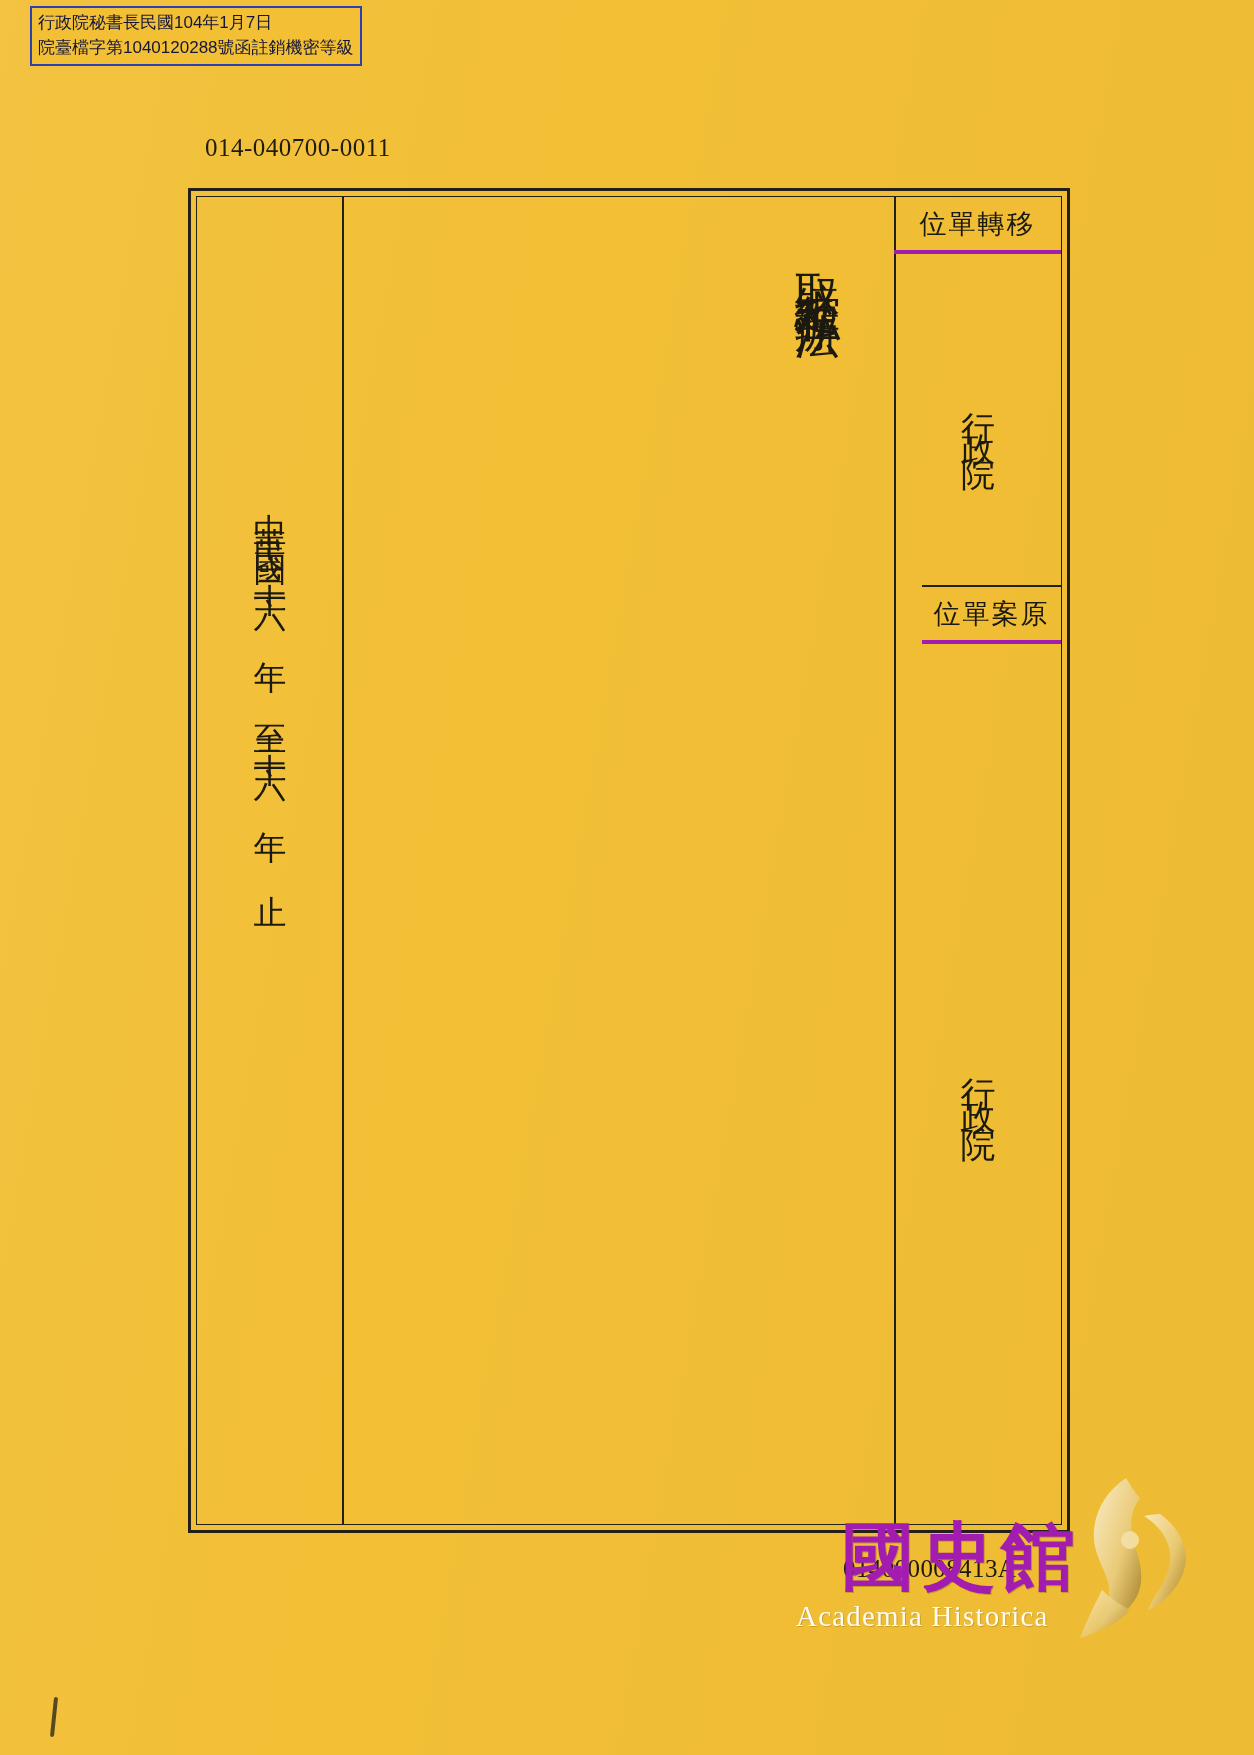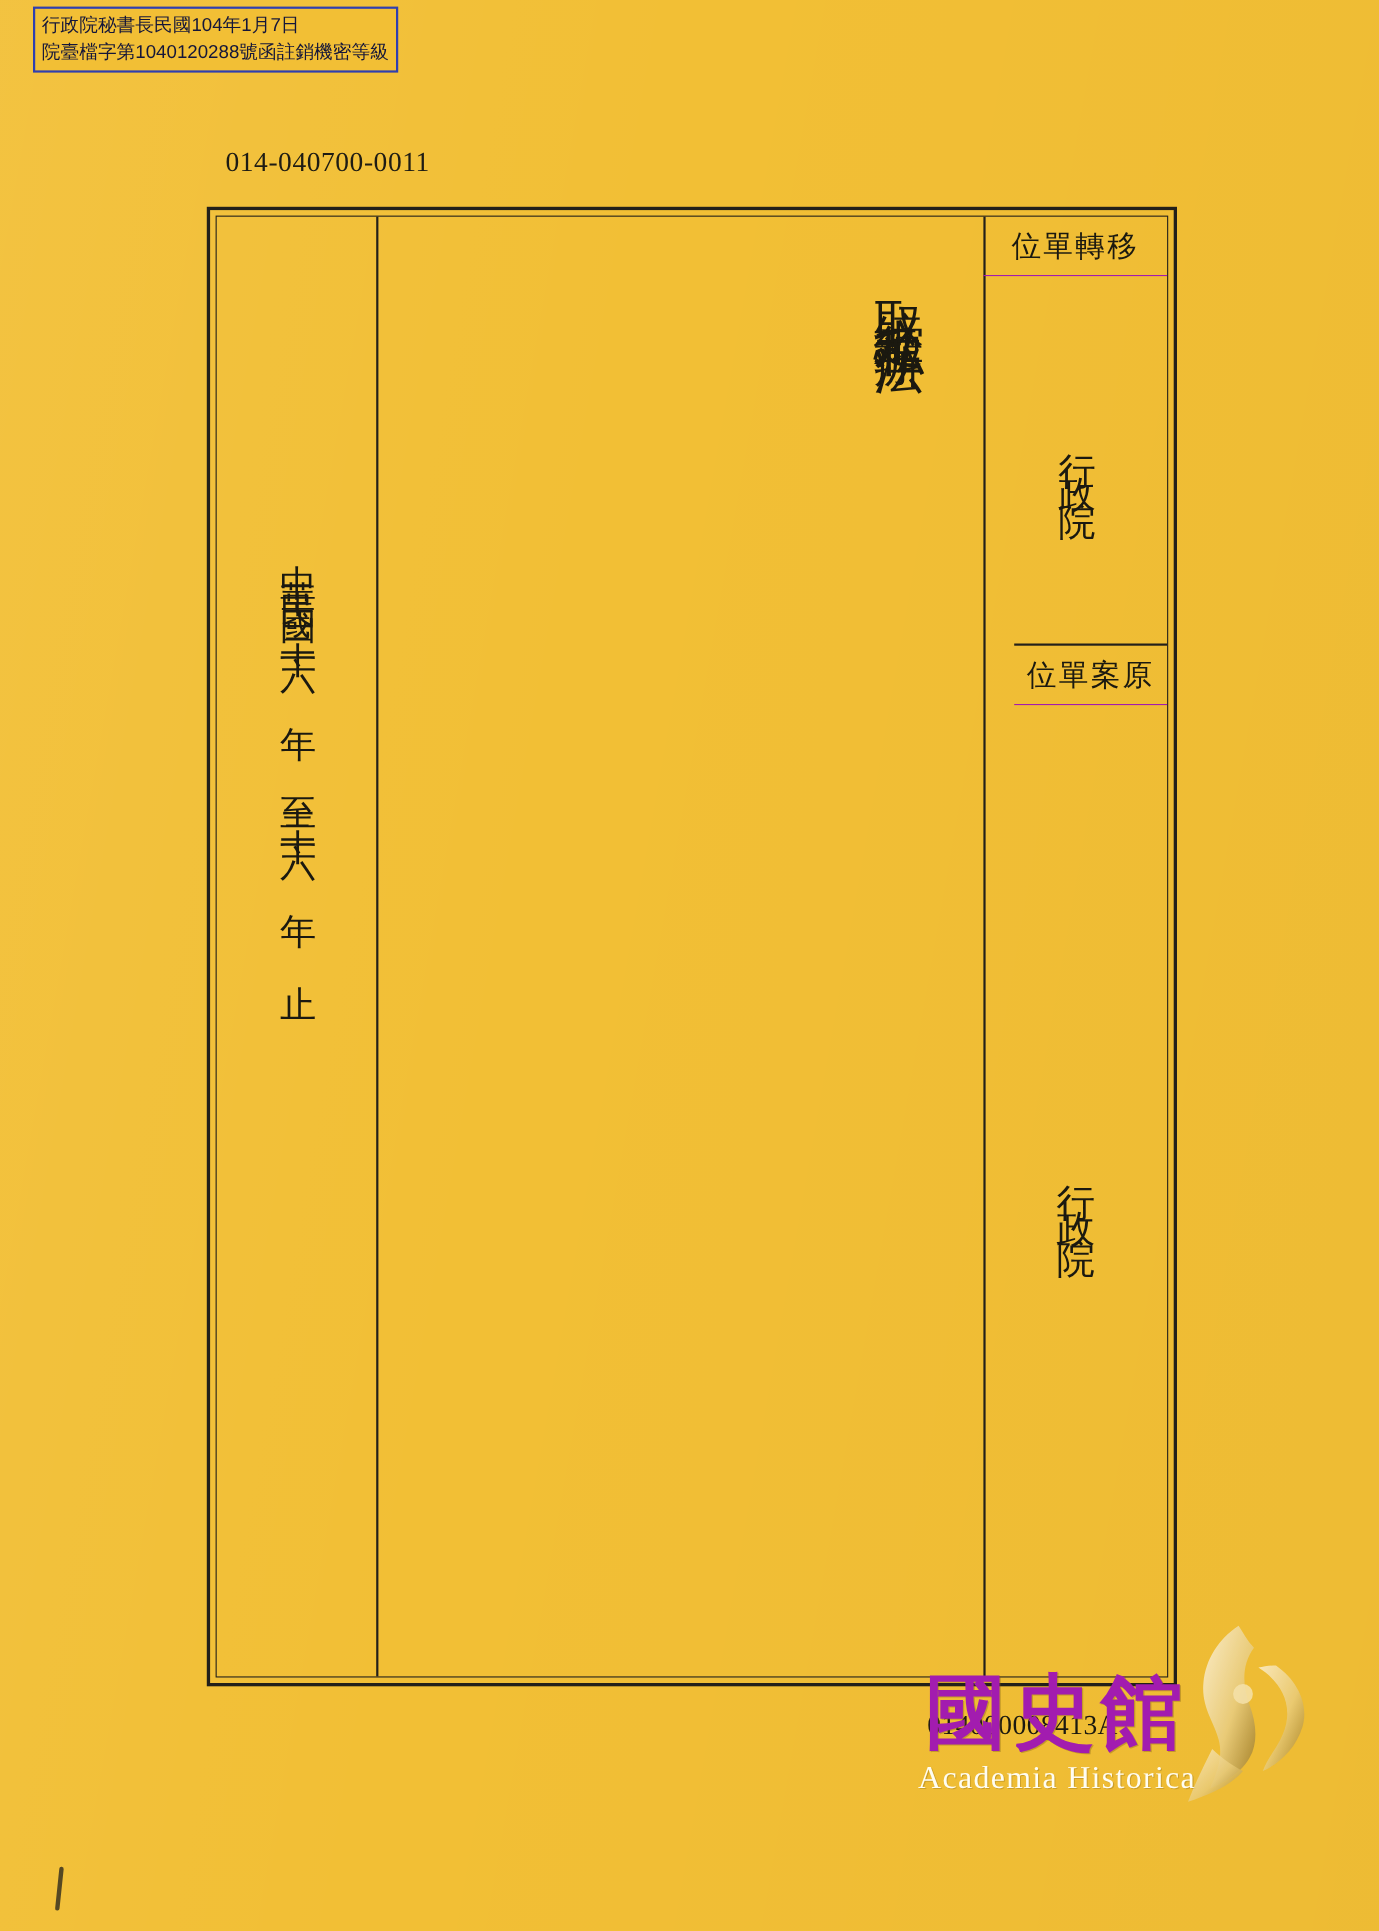--- a/index.html
+++ b/index.html
@@ -79,21 +79,21 @@
   }
   .vline.col1 { left: 145px; }
   .vline.col2 { left: 697px; }
 
   
   .rcell-label {
     position: absolute;
     left: 697px;
     right: 0;
     height: 53px;
-    border-bottom: 1px solid #a21caf;
+    border-bottom: 4px solid #a21caf;
     display: flex;
     align-items: center;
     justify-content: center;
     font-family: Liberation Sans, sans-serif;
     font-size: 27px;
     color: #1b1910;
     letter-spacing: 2px;
   }
   .rcell-label.top { top: 0; }
   .rcell-label.mid { top: 388px; border-top: 2px solid #23201a; margin-left: 28px; }
@@ -186,21 +186,21 @@
     letter-spacing: 6px;
     color: #a21caf;
     text-shadow: 1px 1px 0 rgba(120,90,20,0.35);
     font-weight: 700;
   }
   .logo-en {
     position: absolute;
     left: 0;
     top: 130px;
     width: 330px;
-    text-align: center;
+    text-align: left;
     font-family: "Liberation Serif", serif;
     font-size: 29px;
     letter-spacing: 1.2px;
     color: #fffdf2;
     text-shadow: 1px 1px 0 rgba(120,90,20,0.3);
   }
   .logo-mark {
     position: absolute;
     right: 0;
     top: 0;

